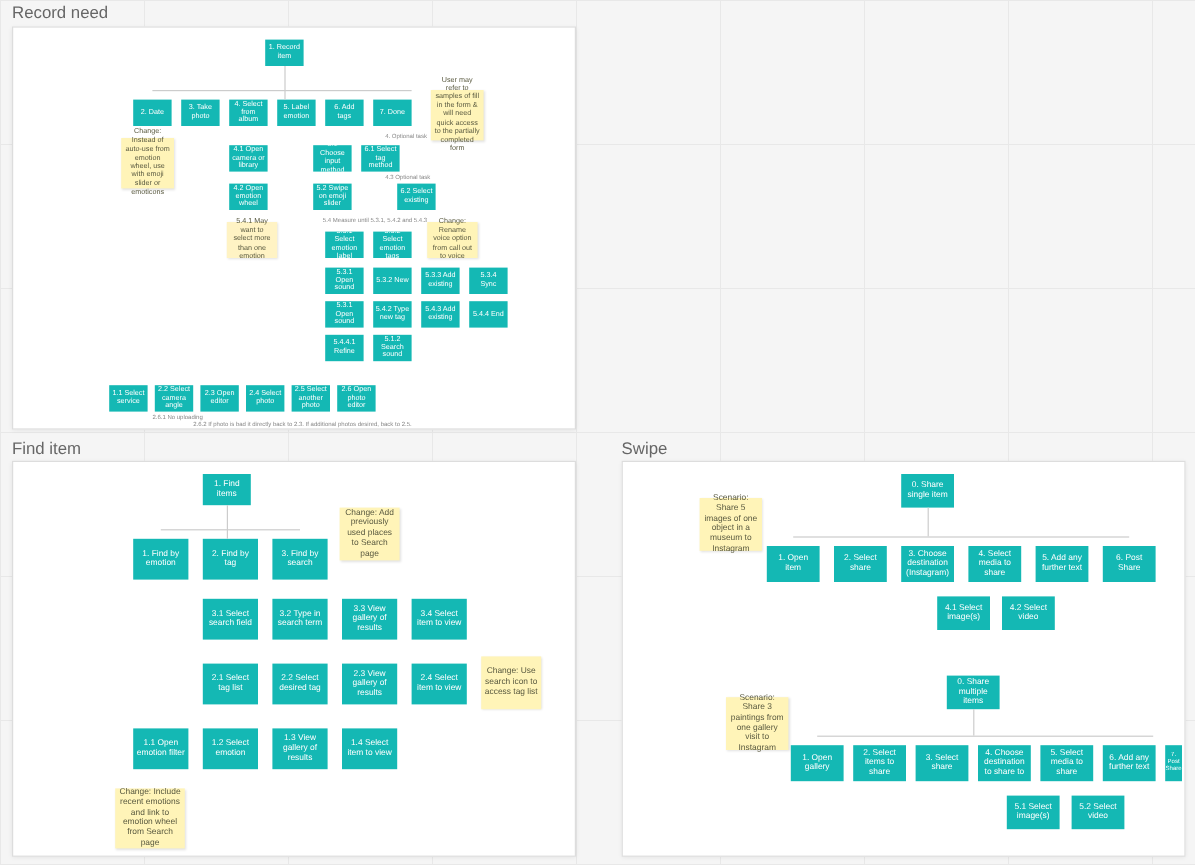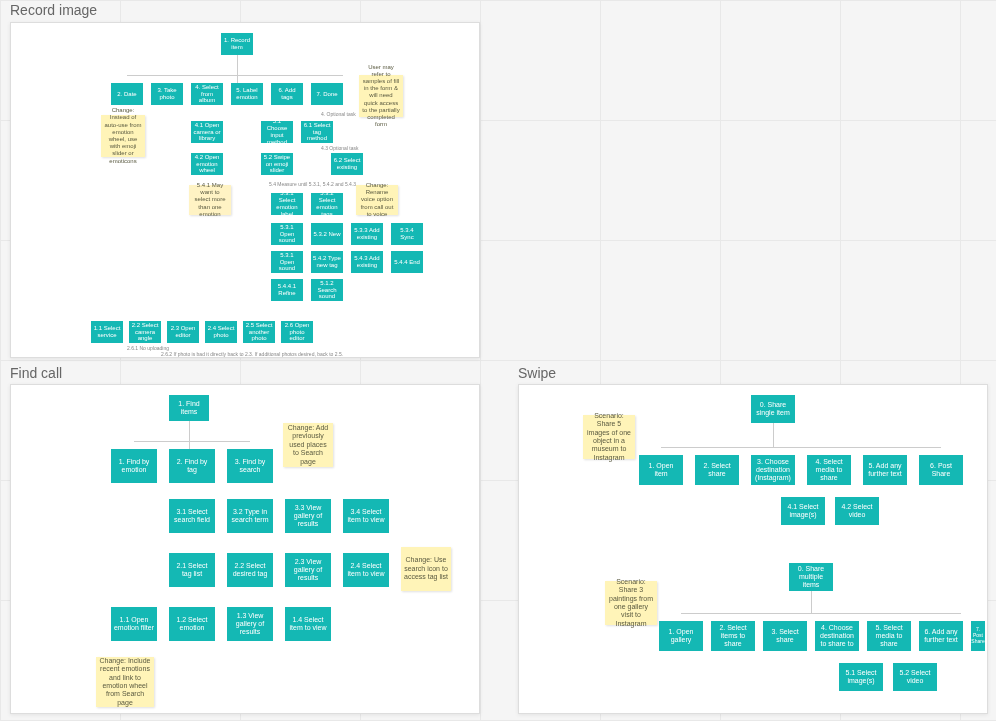--- a/index.html
+++ b/index.html
@@ -66,22 +66,22 @@
     color: #888;
   }
   .connector {
     position: absolute;
     background: #ccc;
   }
 </style>
 </head>
 <body>
 
-<div class="panel-title" style="left:10px; top:2px;">Record image</div>
-<div class="panel-title" style="left:10px; top:365px;">Find call</div>
+<div class="panel-title" style="left:10px; top:2px;">Record need</div>
+<div class="panel-title" style="left:10px; top:365px;">Find item</div>
 <div class="panel-title" style="left:518px; top:365px;">Swipe</div>
 
 <div class="panel" style="left:10px; top:22px; width:470px; height:336px;">
 
   <div class="node" style="left:210px; top:10px;">1. Record item</div>
 
   <div class="node" style="left:100px; top:60px;">2. Date</div>
   <div class="node" style="left:140px; top:60px;">3. Take photo</div>
   <div class="node" style="left:180px; top:60px;">4. Select from album</div>
   <div class="node" style="left:220px; top:60px;">5. Label emotion</div>

